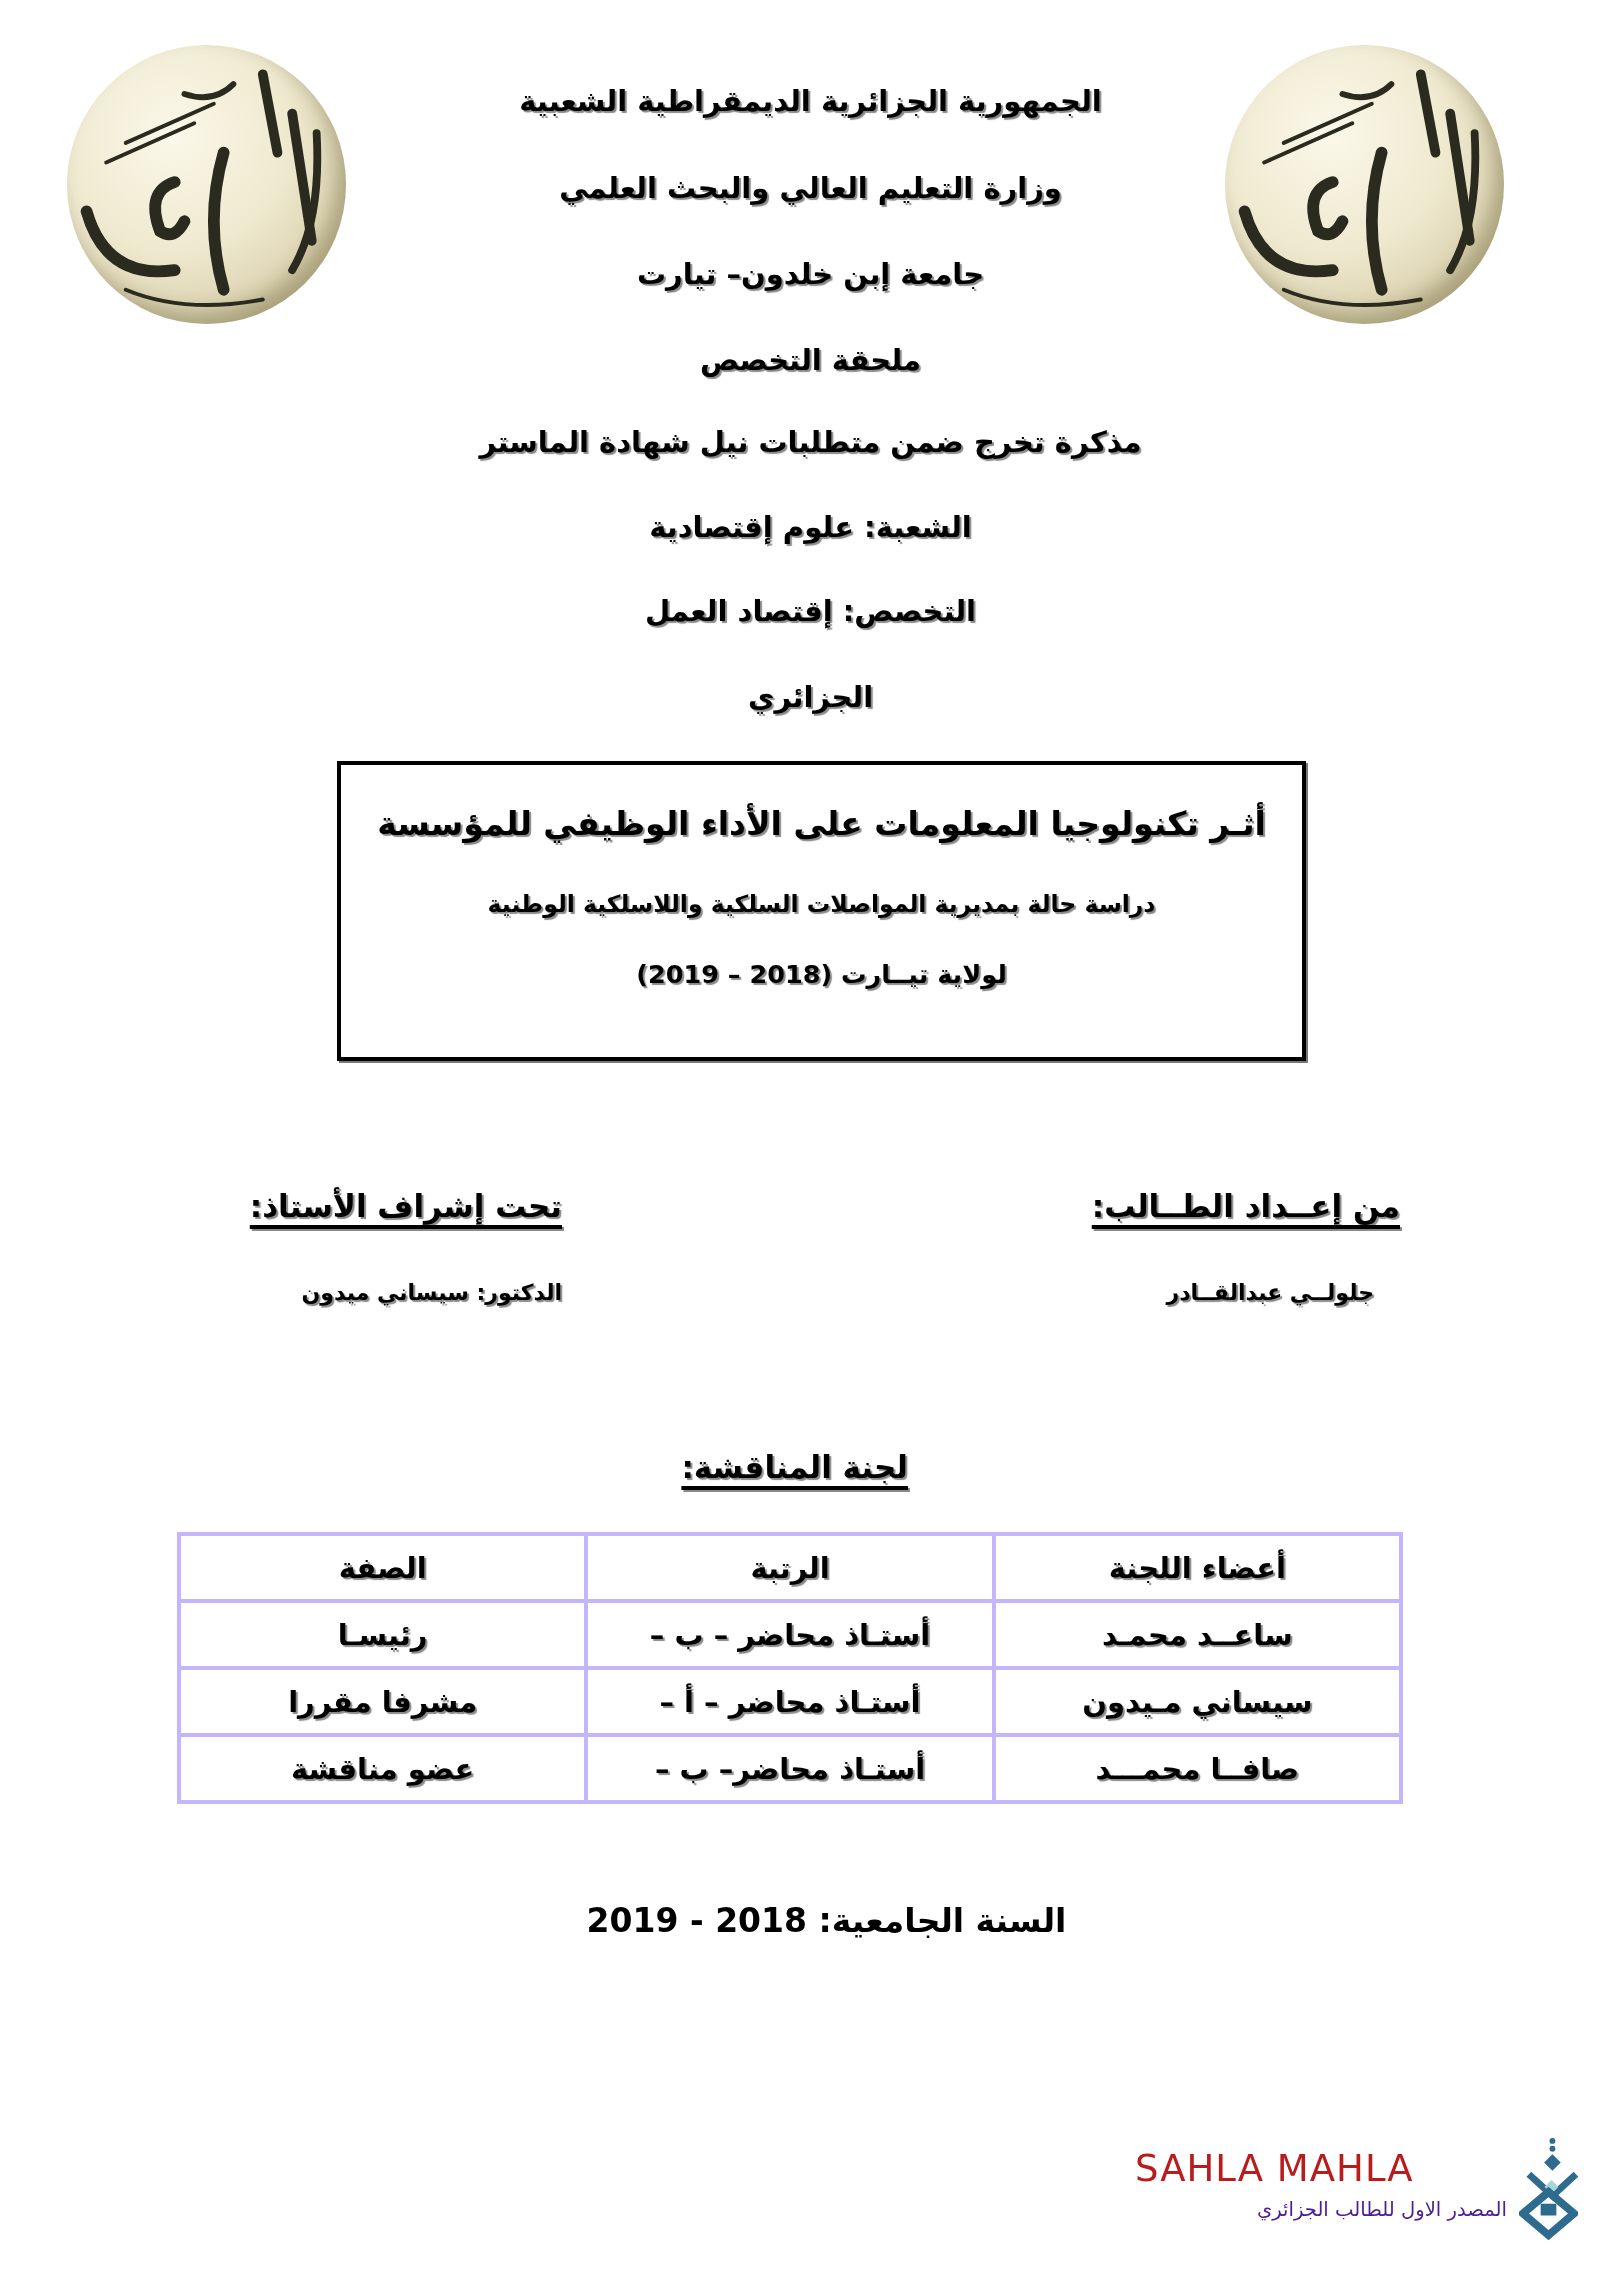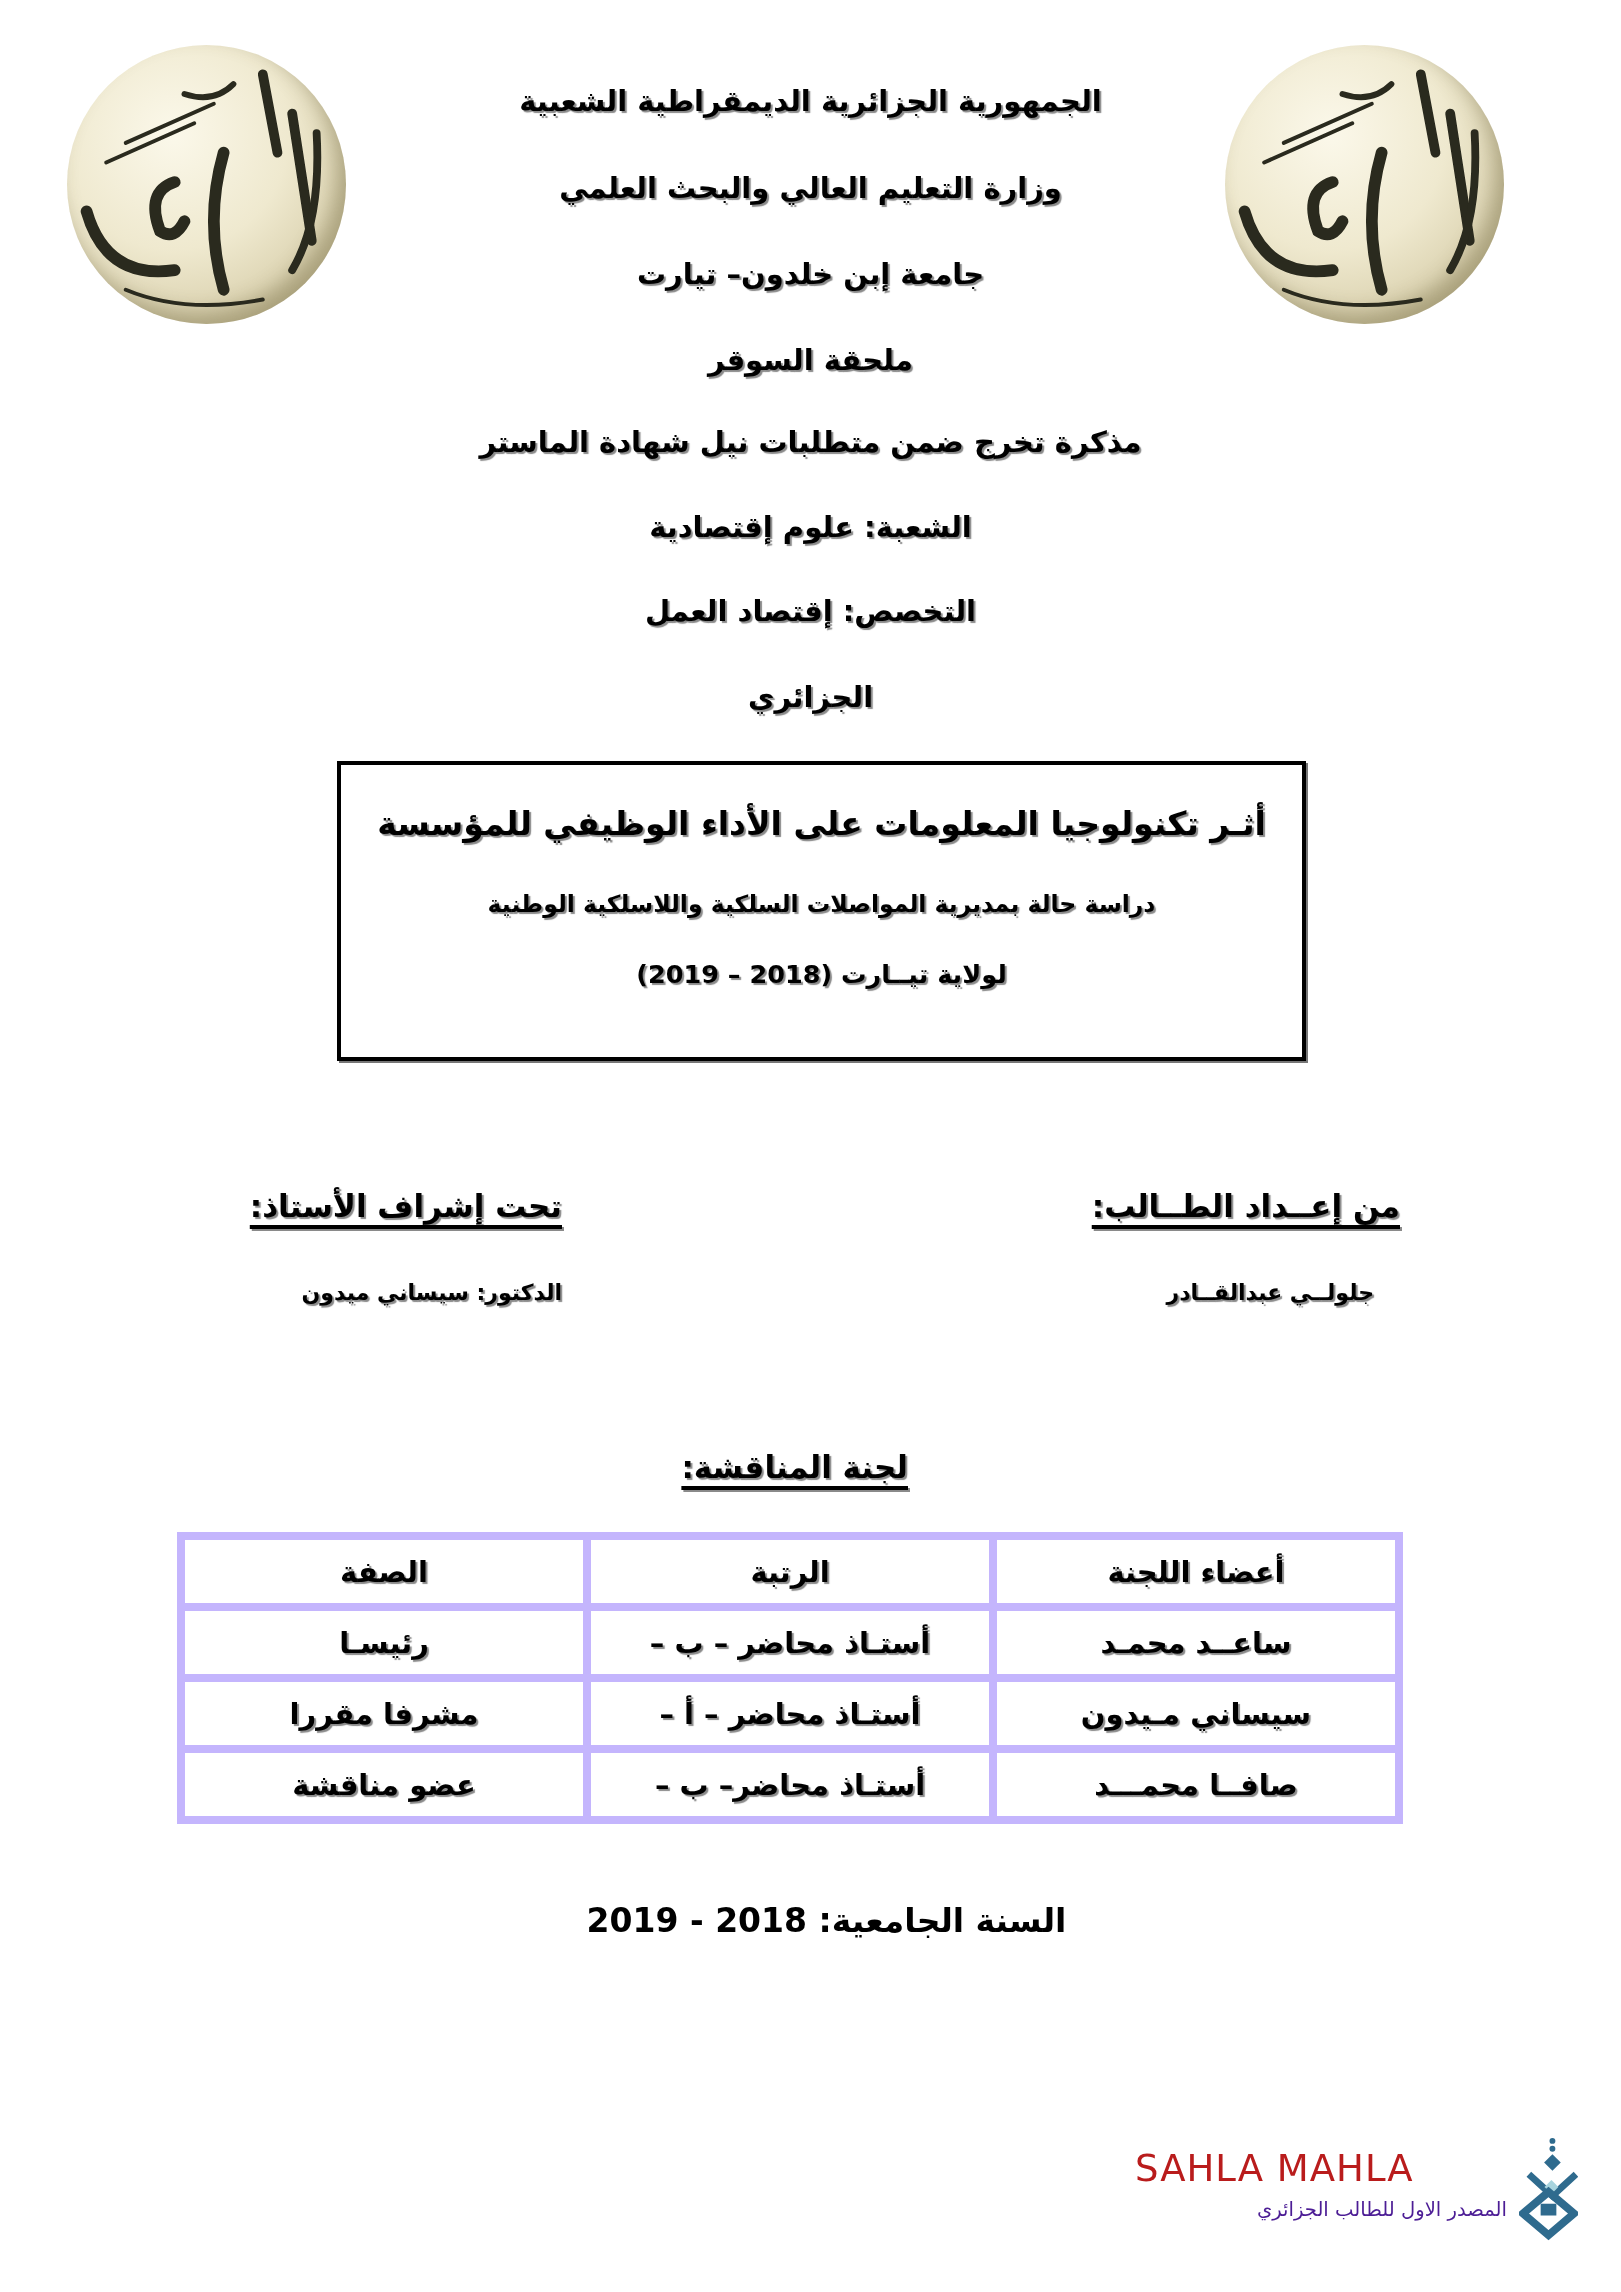--- a/index.html
+++ b/index.html
@@ -38,21 +38,21 @@
     .name {
       position: absolute; font-weight: bold; font-size: 22px; direction: rtl;
       text-shadow: 2px 2px 1px #8a8a8a; white-space: nowrap;
     }
     table.committee {
       position: absolute; left: 177px; top: 1532px; width: 1226px;
       border-collapse: collapse; direction: rtl;
       border: 2px solid #333;
     }
     table.committee td, table.committee th {
-      border: 8px solid #c4b5fd; width: 33.33%; text-align: center;
+      border: 4px solid #c4b5fd; width: 33.33%; text-align: center;
       font-weight: bold; font-size: 29px; height: 63px; padding: 0;
       text-shadow: 2px 2px 1px #8a8a8a;
     }
     table.committee th { height: 63px; }
     .year {
       position: absolute; left: 0; width: 1621px; top: 1901px; text-align: center;
       font-family: "DejaVu Sans", sans-serif; font-weight: bold; font-size: 33px; direction: rtl; margin-left: 16px;
     }
     .brand {
       position: absolute; left: 1135px; top: 2147px; width: 392px; height: 98px;
@@ -99,21 +99,21 @@
       <path d="M60 100 L150 60" stroke-width="4"></path>
       <path d="M230 230 Q260 180 255 90" stroke-width="8"></path>
       <path d="M60 250 Q120 275 200 260" stroke-width="4"></path>
     </g>
   </svg>
 </div>
 
 <div class="heading" style="top:82px;">الجمهورية الجزائرية الديمقراطية الشعبية</div>
 <div class="heading" style="top:169px;">وزارة التعليم العالي والبحث العلمي</div>
 <div class="heading" style="top:255px;">جامعة إبن خلدون– تيارت</div>
-<div class="heading" style="top:341px;">ملحقة السوقر</div>
+<div class="heading" style="top:341px;">ملحقة التخصص</div>
 <div class="heading" style="top:423px;">مذكرة تخرج ضمن متطلبات نيل شهادة الماستر</div>
 <div class="heading" style="top:508px;">الشعبة: علوم إقتصادية</div>
 <div class="heading" style="top:592px;">التخصص: إقتصاد العمل</div>
 <div class="heading" style="top:678px;">الجزائري</div>
 
 <div class="title-box">
   <div class="box-line" style="top:39px; font-size:33px;">أثـر تكنولوجيا المعلومات على الأداء الوظيفي للمؤسسة</div>
   <div class="box-line" style="top:125px; font-size:23.5px;">دراسة حالة بمديرية المواصلات السلكية واللاسلكية الوطنية</div>
   <div class="box-line" style="top:194px; font-size:25.5px;">لولاية تيــارت (2018 – 2019)</div>
 </div>

